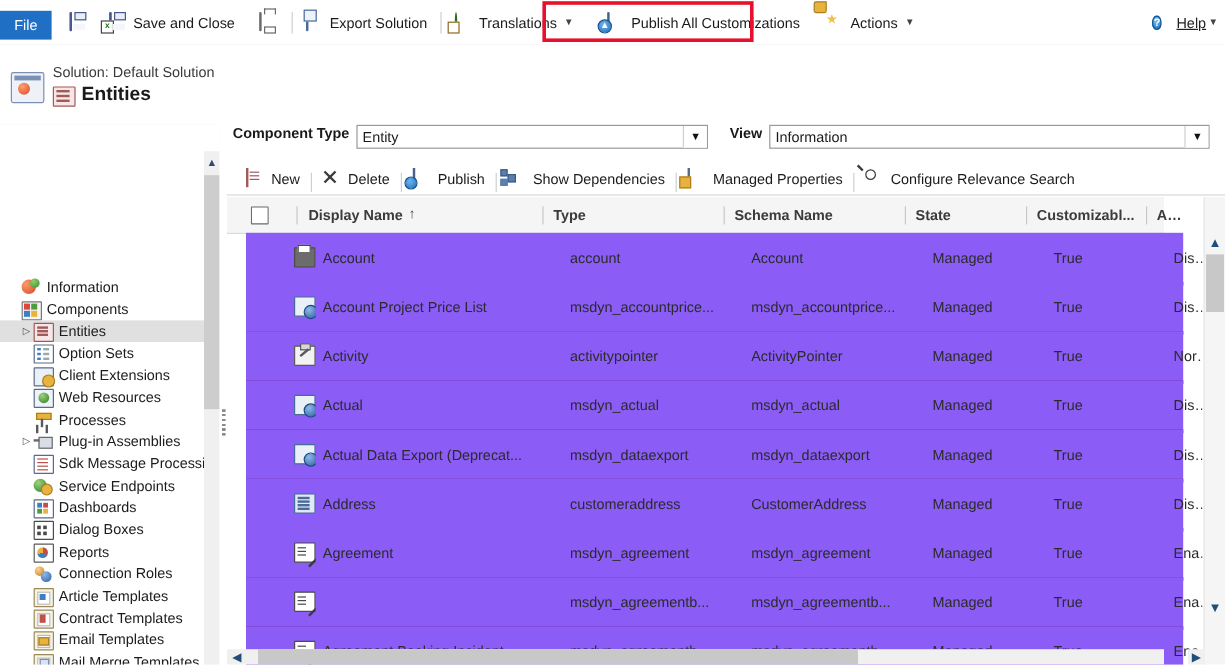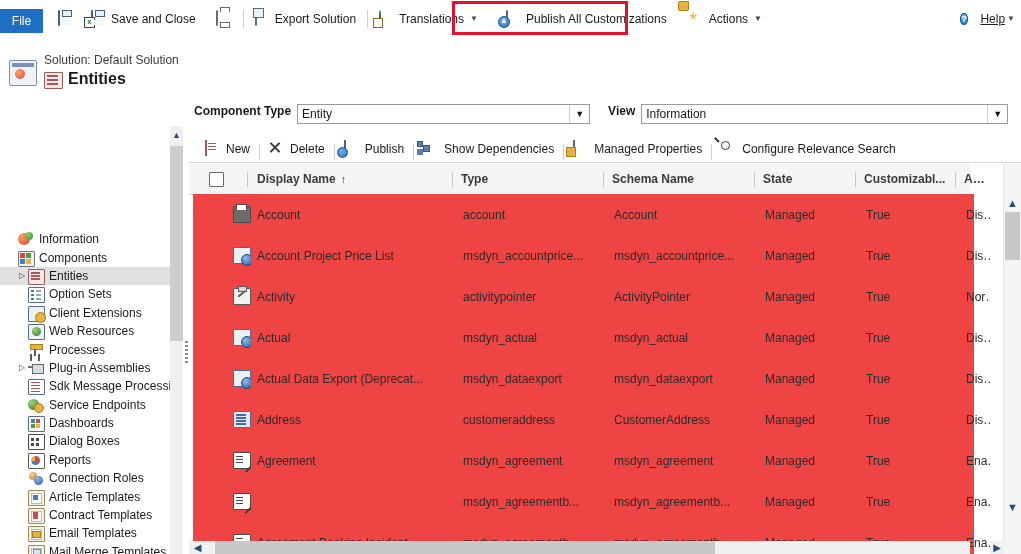--- a/index.html
+++ b/index.html
@@ -164,21 +164,21 @@
 
   
   .grid{position:absolute;left:0;top:60px;width:832px;height:390px;overflow:hidden;}
   .ghead{position:absolute;left:0;top:0;width:781px;height:30px;background:#f5f5f5;border-bottom:1px solid #dadada;}
   .ghead .cell{position:absolute;top:0;height:30px;display:flex;align-items:center;font-size:12px;
                font-weight:bold;color:#3b3b3b;white-space:nowrap;overflow:hidden;}
   .colsep{position:absolute;top:8px;width:1px;height:15px;background:#c9c9c9;}
   .chk{width:13px;height:13px;border:1px solid #6a6a6a;background:#fff;border-radius:1px;cursor:pointer;}
   .sortarrow{margin-left:5px;font-size:11px;color:#3b3b3b;}
   .gbody{position:absolute;left:0;top:30px;width:781px;height:355px;}
-  .grow{position:absolute;left:4px;width:781px;height:41px;border-bottom:3px solid #701a75;background:#ef4444;cursor:pointer;}
+  .grow{position:absolute;left:16px;width:781px;height:41px;border-bottom:3px solid #701a75;background:#8b5cf6;cursor:pointer;}
   .grow .cell{position:absolute;top:0;height:41px;display:flex;align-items:center;font-size:12px;
               color:#2b2b2b;white-space:nowrap;overflow:hidden;}
   .rowico{width:16px;height:15px;position:relative;flex:0 0 16px;}
   
   .r-acct{background:#6c6c6c;border:1px solid #4a4a4a;border-radius:1px;}
   .r-acct:before{content:"";position:absolute;left:2px;top:-3px;width:9px;height:5px;background:#fff;border:1px solid #4a4a4a;border-bottom:none;}
   .r-gear{background:#eaf0f8;border:1px solid #4a6b99;border-radius:1px;}
   .r-gear:after{content:"";position:absolute;right:-3px;bottom:-3px;width:10px;height:10px;border-radius:50%;
       background:radial-gradient(circle at 35% 30%,#8fb8e8,#2c5f9e);border:1px solid #1d4a80;}
   .r-clip{background:#f2f2f2;border:1px solid #5a5a5a;border-radius:1px;}

